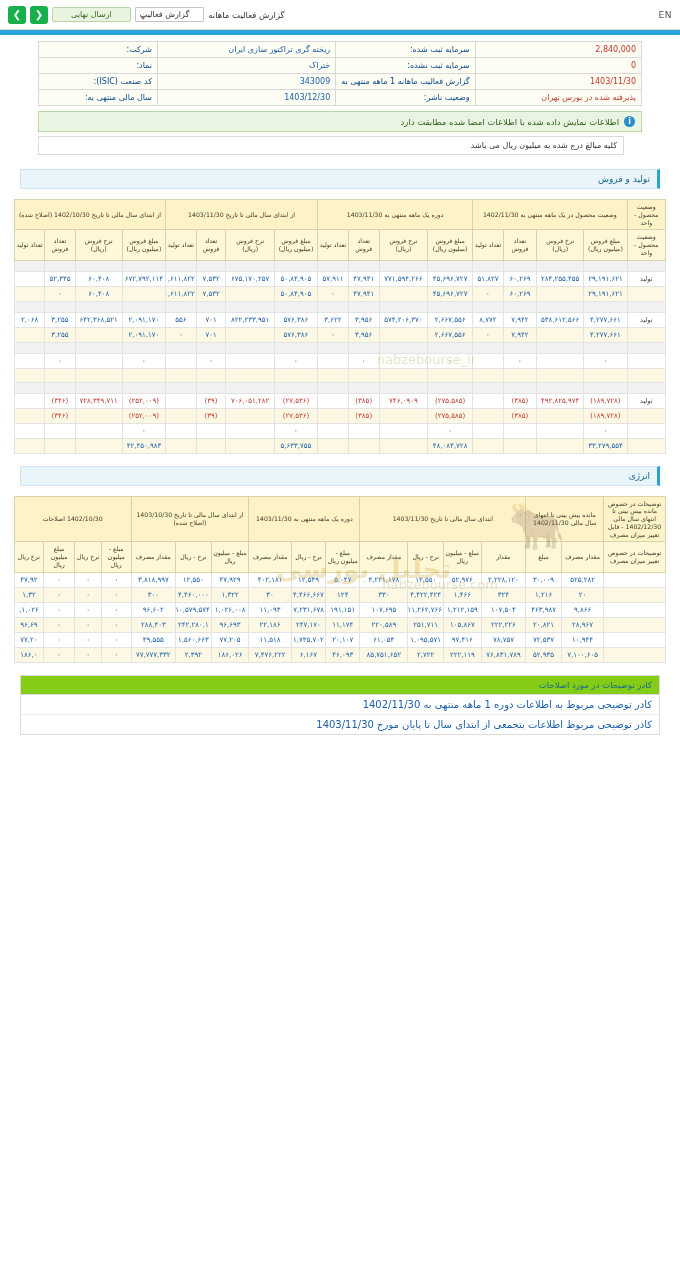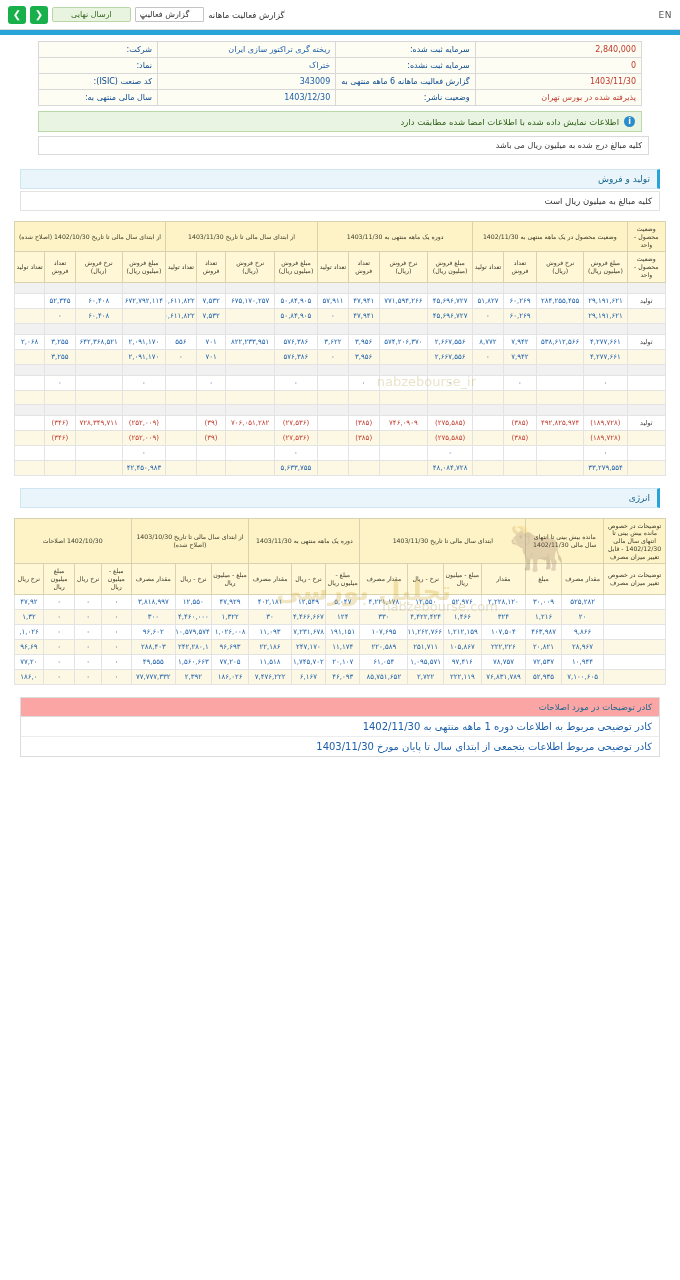--- a/index.html
+++ b/index.html
@@ -121,21 +121,21 @@
     width: 11px; height: 11px;
     border-radius: 50%;
     background: #2a8ccb;
     color: #fff;
     font-size: 8px;
     display: flex; align-items: center; justify-content: center;
     flex: none;
     font-weight: bold;
   }
   .note2 {
-    margin: 4px 31px 0 38px;
+    margin: 4px 56px 0 38px;
     border: 1px solid #dadada;
     background: #fff;
     font-size: 8px;
     color: #333;
     padding: 4px 6px;
     text-align: right;
   }
 
   
   .sec-head {
@@ -220,21 +220,21 @@
     color: #d6a23a;
     opacity: .45;
   }
 
   
   .footer-notes {
     margin: 12px 20px 16px 20px;
     border: 1px solid #dcdcdc;
   }
   .footer-notes .fn-head {
-    background: #fca5a5;
+    background: #84cc16;
     color: #17688f;
     font-size: 8.5px;
     padding: 4px 7px;
     border-bottom: 1px solid #dcdcdc;
   }
   .footer-notes .fn-row {
     font-size: 10px;
     color: #1b5faa;
     padding: 4px 7px;
     border-bottom: 1px solid #ececec;
@@ -269,21 +269,21 @@
         <td class="lbl" style="width:20%">شرکت:</td>
       </tr>
       <tr>
         <td class="val-red">0</td>
         <td class="lbl">سرمایه ثبت نشده:</td>
         <td class="val-blue">ختراک</td>
         <td class="lbl">نماد:</td>
       </tr>
       <tr>
         <td class="val-red">1403/11/30</td>
-        <td class="lbl">گزارش فعالیت ماهانه 6 ماهه منتهی به</td>
+        <td class="lbl">گزارش فعالیت ماهانه 1 ماهه منتهی به</td>
         <td class="val-blue">343009</td>
         <td class="lbl">کد صنعت (ISIC):</td>
       </tr>
       <tr>
         <td class="val-red">پذیرفته شده در بورس تهران</td>
         <td class="lbl">وضعیت ناشر:</td>
         <td class="val-blue">1403/12/30</td>
         <td class="lbl">سال مالی منتهی به:</td>
       </tr>
     </tbody>
@@ -291,21 +291,20 @@
   </div>
 
   <div class="notice">
     <span class="info-icon">i</span>
     <span>اطلاعات نمایش داده شده با اطلاعات امضا شده مطابقت دارد</span>
   </div>
 
   <div class="note2">کلیه مبالغ درج شده به میلیون ریال می باشد</div>
 
   <div class="sec-head">تولید و فروش</div>
-  <div class="sec-sub">کلیه مبالغ به میلیون ریال است</div>
 
   <div class="tbl-wrap">
     <div class="wm" style="top:150px; right:190px;">
       <span class="wm-text2">nabzebourse_ir</span>
     </div>
     <div class="wm" style="top:355px; right:215px;">
       <span class="wm-text">تحلیل بورسی</span>
     </div>
     <div class="wm" style="top:375px; right:168px;">
       <span class="wm-text2">nabzebourse.com</span>

